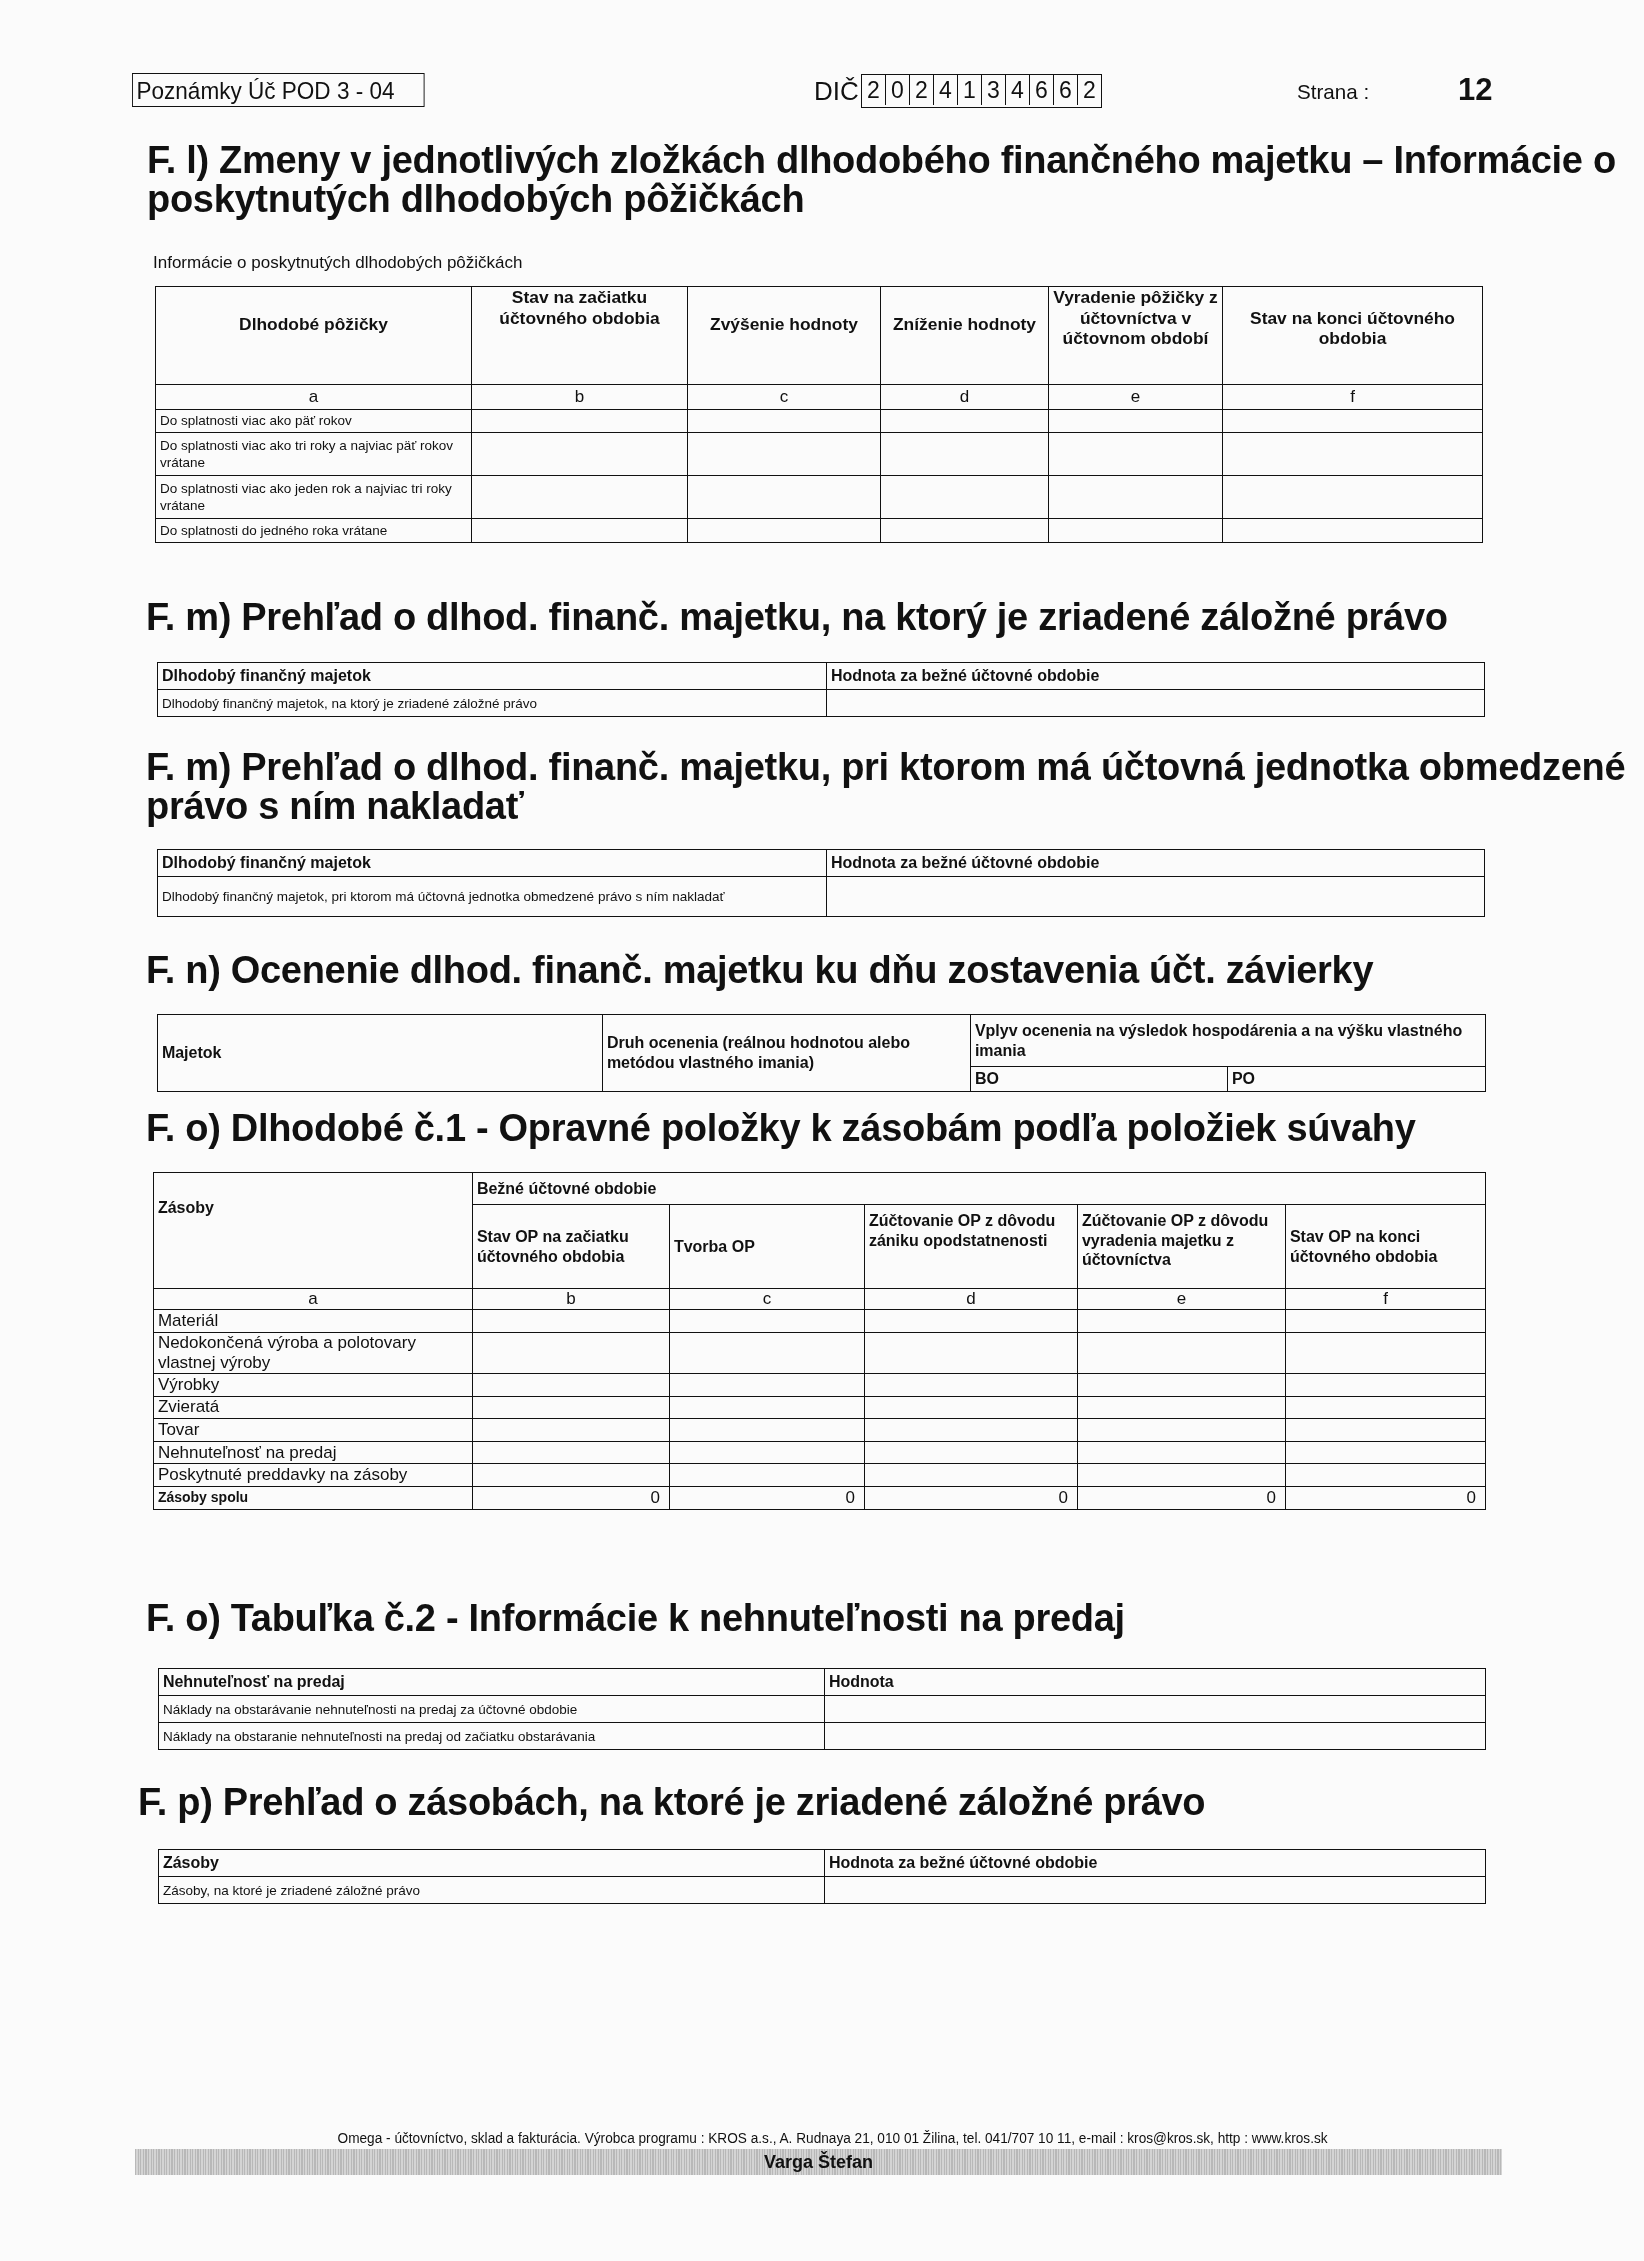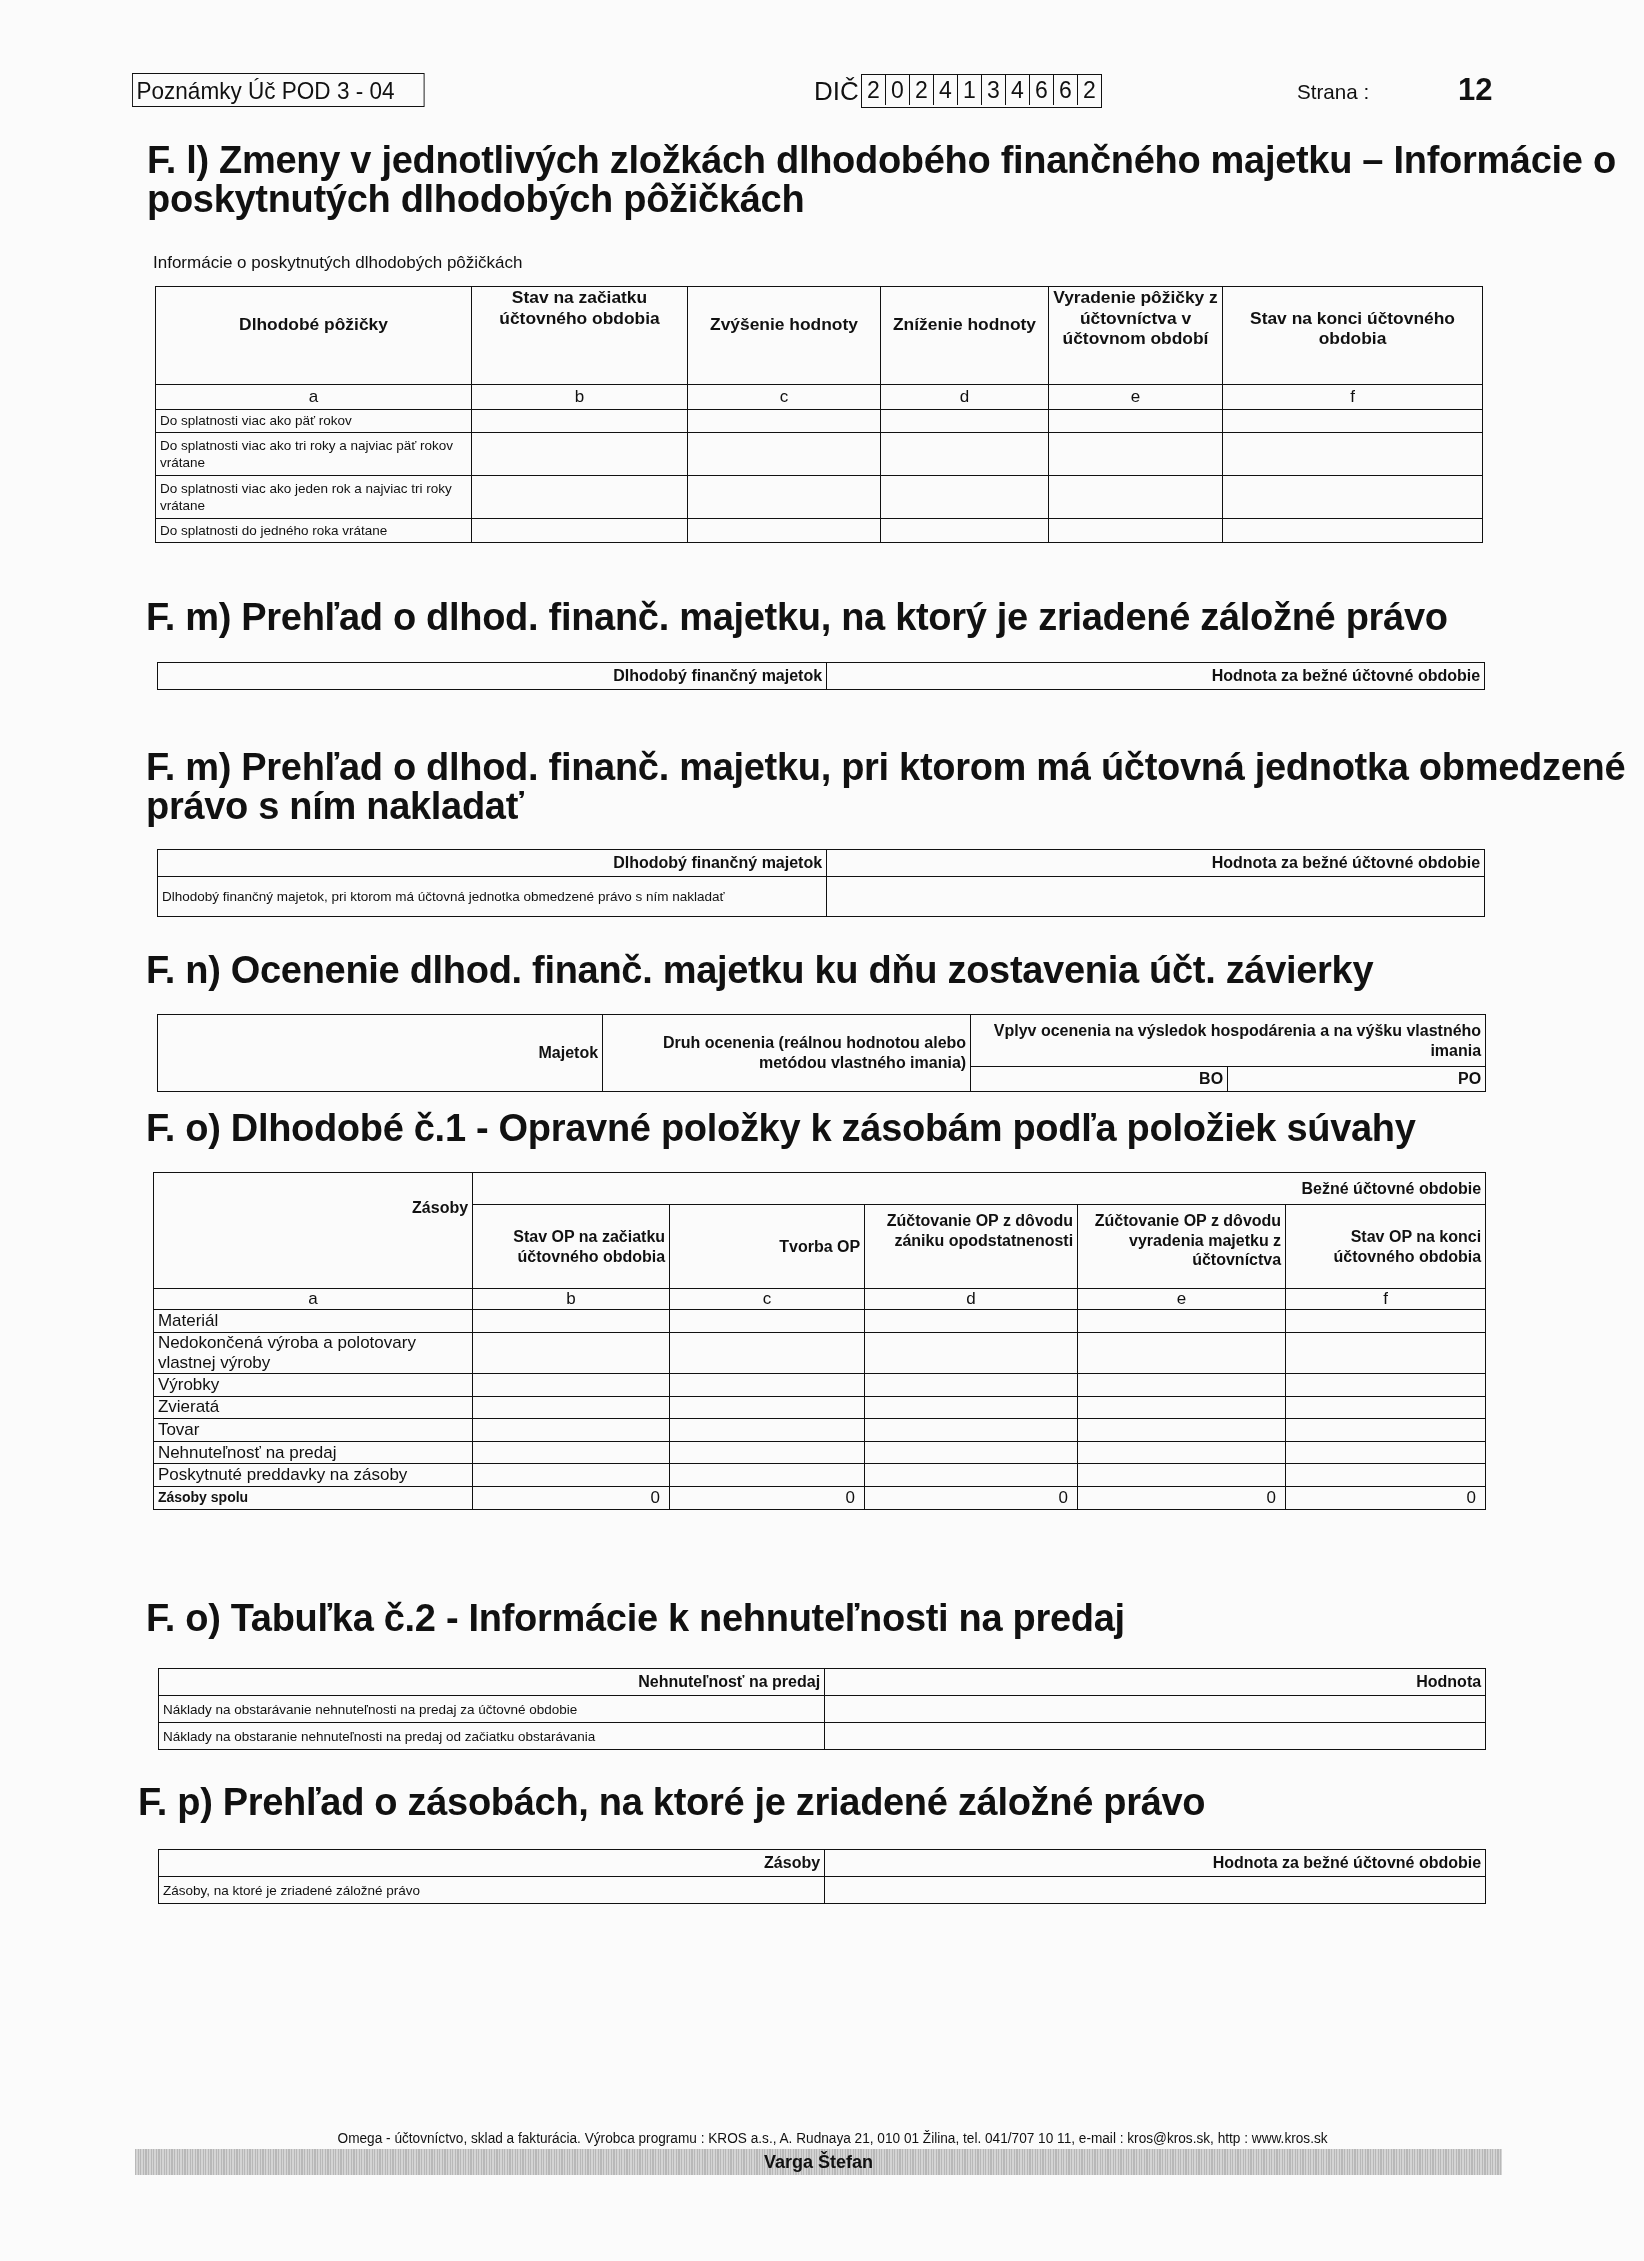--- a/index.html
+++ b/index.html
@@ -24,21 +24,21 @@
 
   h2.sec {
     position:absolute; margin:0; font-size:38px; font-weight:bold; line-height:39px;
     letter-spacing:-0.3px; white-space:nowrap;
   }
   .sub-caption { font-size:17px; }
 
   table.grid { position:absolute; border-collapse:collapse; table-layout:fixed; }
   table.grid td { border:1.9px solid #111; padding:0 3.9px; vertical-align:middle; box-sizing:border-box; }
   .hdr { font-weight:bold; text-align:center; font-size:17.4px; line-height:20.6px; }
-  .hdr-sm { font-weight:bold; text-align:right; font-size:16px; line-height:19.3px; }
+  .hdr-sm { font-weight:bold; text-align:left; font-size:16px; line-height:19.3px; }
   .lbl-sm { font-size:13.5px; line-height:17px; text-align:left; }
   .lbl-md { font-size:17px; line-height:20px; text-align:left;margin-top:8px; }
   .lbl-bold { font-weight:bold; font-size:14px; }
   .num { text-align:right; font-size:17px; padding-right:9px !important; }
   .colletter { text-align:center; font-size:17px; }
 
   .footer-line {
     left:271px; top:2129px; width:1109px; font-size:15.5px; text-align:center; white-space:nowrap;
     transform:scaleX(0.88); transform-origin:center;
   }
@@ -139,20 +139,24 @@
 <table class="grid" style="left:157px; top:662px; width:1327px;">
   <colgroup>
       <col style="width:669px">
       <col style="width:658px">
     </colgroup>
   <tbody>
       <tr style="height:27px">
     <td class="hdr-sm">Dlhodobý finančný majetok</td>
     <td class="hdr-sm">Hodnota za bežné účtovné obdobie</td>
   </tr>
+  <tr style="height:27px">
+    <td class="lbl-sm">Dlhodobý finančný majetok, na ktorý je zriadené záložné právo</td>
+    <td class="num"></td>
+  </tr>
 </tbody>
   </table>
 
 <h2 class="sec" style="left:146px; top:748px;">
   <span>F. m) Prehľad o dlhod. finanč. majetku, pri ktorom má účtovná jednotka obmedzené</span><br>
   <span>právo s ním nakladať</span>
 </h2>
 <table class="grid" style="left:157px; top:849px; width:1327px;">
   <colgroup>
       <col style="width:669px">

